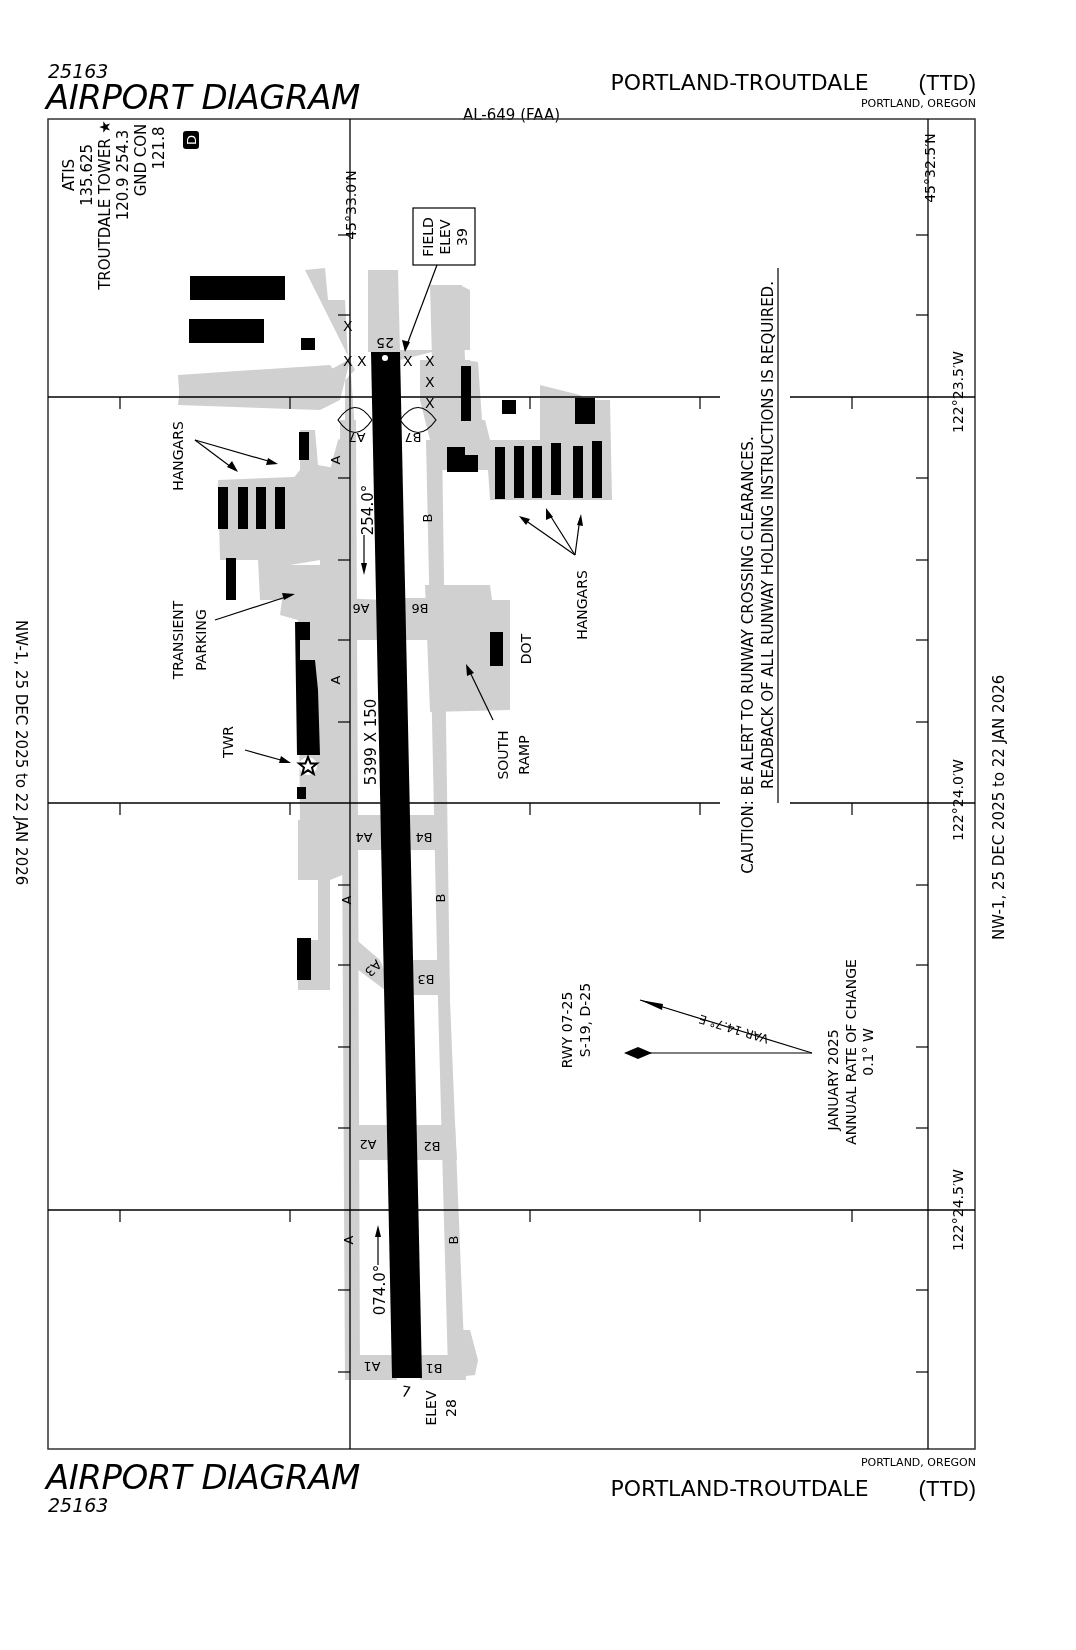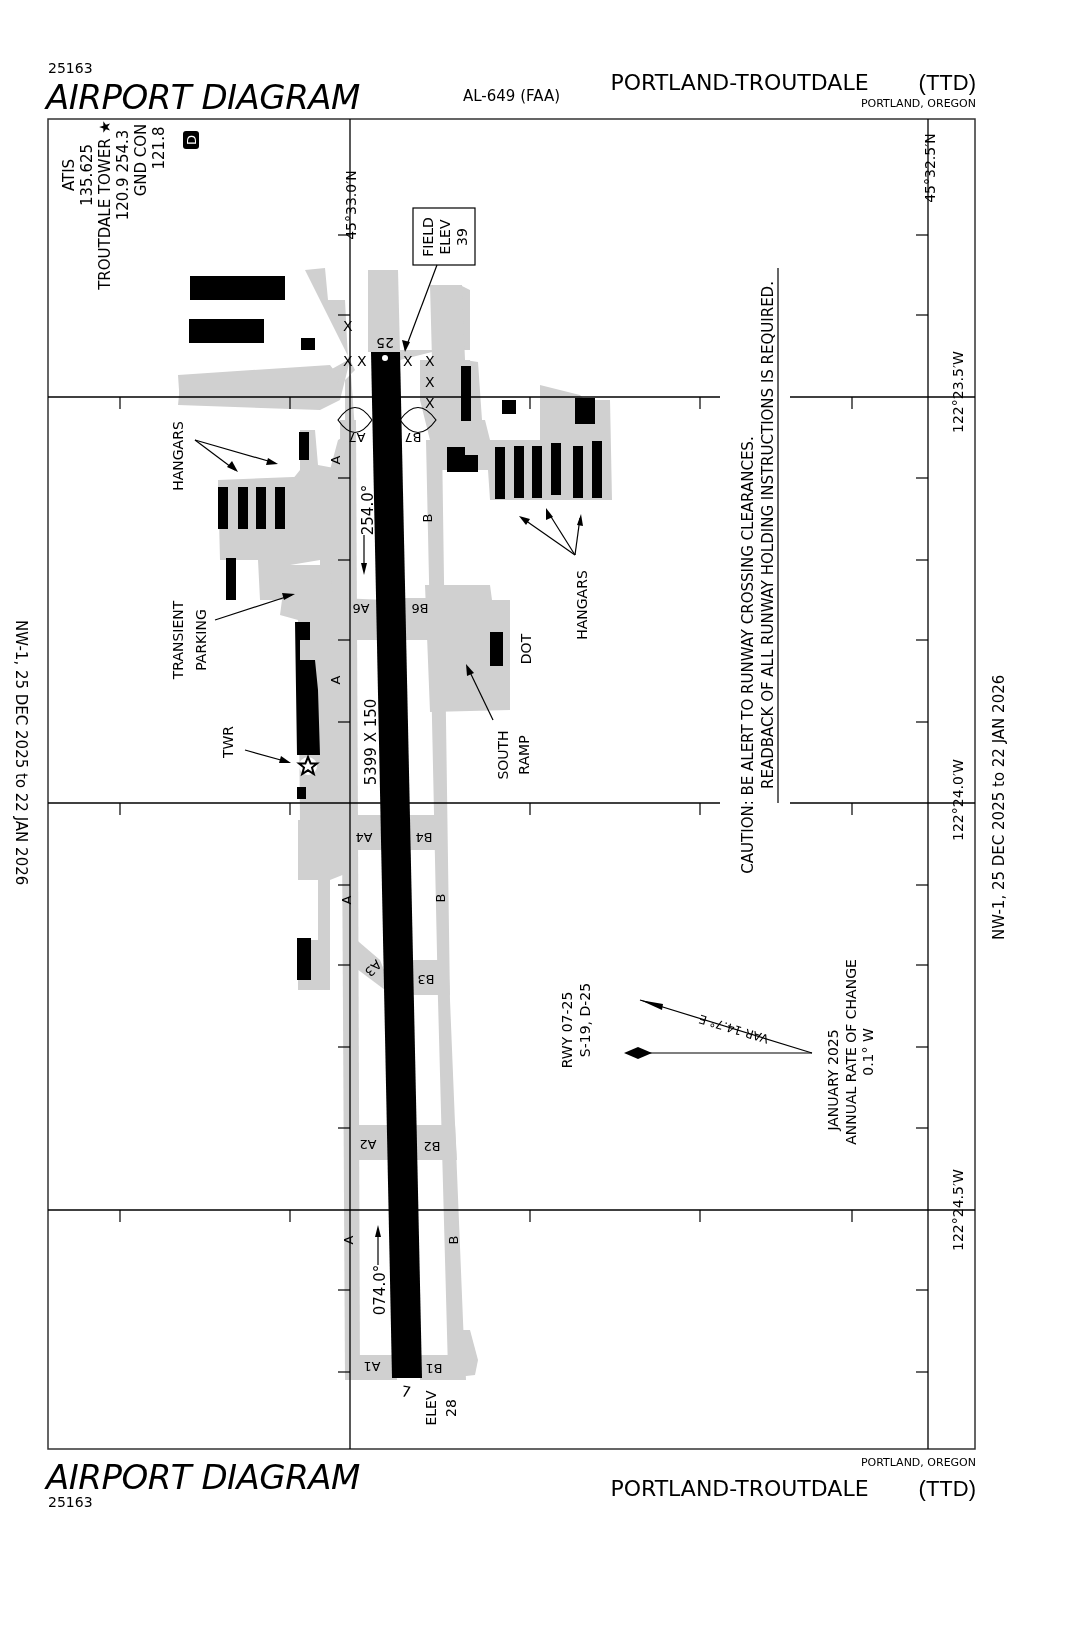--- a/index.html
+++ b/index.html
@@ -1,34 +1,34 @@
 <!DOCTYPE html>
 <html><head>
 <meta charset="utf-8">
 <style>
   html, body { margin: 0; padding: 0; background: #ffffff; }
   body { width: 1076px; height: 1650px; position: relative; overflow: hidden;
          font-family: "DejaVu Sans", "Liberation Sans", sans-serif; color: #000; }
   .abs { position: absolute; white-space: nowrap; }
-  .hdr-num { font-size: 14px; }
+  .hdr-num { font-size: 19px; font-style: italic; }
   .hdr-title { font-size: 34px; letter-spacing: -0.5px; line-height: 1; font-style: italic; }
   .hdr-al { font-size: 15px; }
   .hdr-apt { font-size: 22px; line-height: 1; }
   .hdr-apt .code { font-family: Liberation Sans, sans-serif; margin-left: 43px; }
   .hdr-city { font-size: 11px; }
   svg { position: absolute; left: 0; top: 0; }
   svg text { font-family: "DejaVu Sans", "Liberation Sans", sans-serif; fill: #000; }
   .side-date { font-size: 15px; }
 </style>
 </head>
 <body>
 
 <div class="abs hdr-num" style="left:48px;top:60px;">25163</div>
 <div class="abs hdr-title" style="left:46px;top:80px;">AIRPORT DIAGRAM</div>
-<div class="abs hdr-al" style="left:463px;top:87px;text-align:right;">AL-649 (FAA)</div>
+<div class="abs hdr-al" style="left:463px;top:106px;text-align:right;">AL-649 (FAA)</div>
 <div class="abs hdr-apt" style="right:100px;top:72px;">
   <span>PORTLAND-TROUTDALE</span>
   <span class="code">(TTD)</span>
 </div>
 <div class="abs hdr-city" style="right:100px;top:97px;">PORTLAND, OREGON</div>
 
 <div class="abs hdr-title" style="left:46px;top:1460px;">AIRPORT DIAGRAM</div>
 <div class="abs hdr-num" style="left:48px;top:1494px;">25163</div>
 <div class="abs hdr-city" style="right:100px;top:1456px;">PORTLAND, OREGON</div>
 <div class="abs hdr-apt" style="right:100px;top:1478px;">

